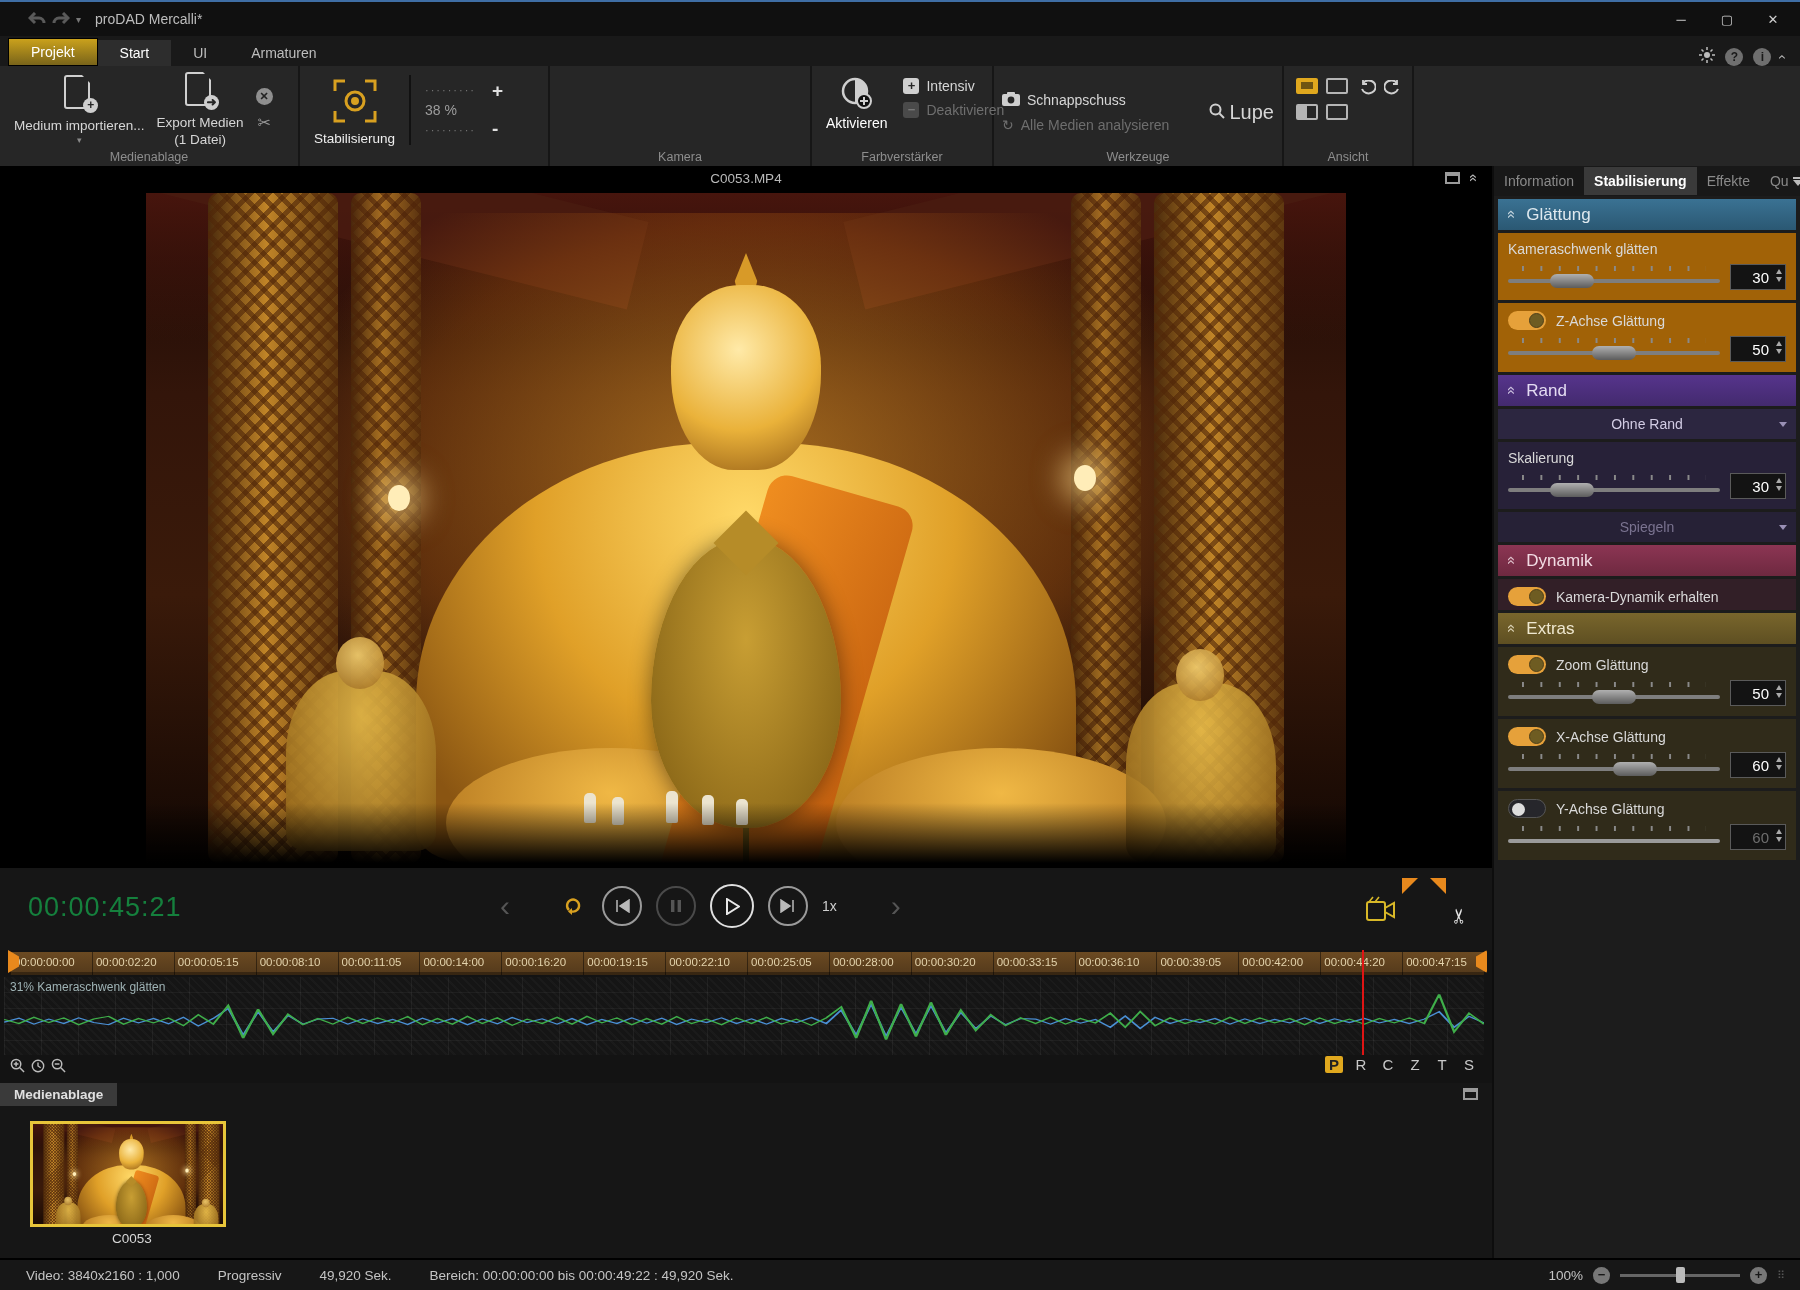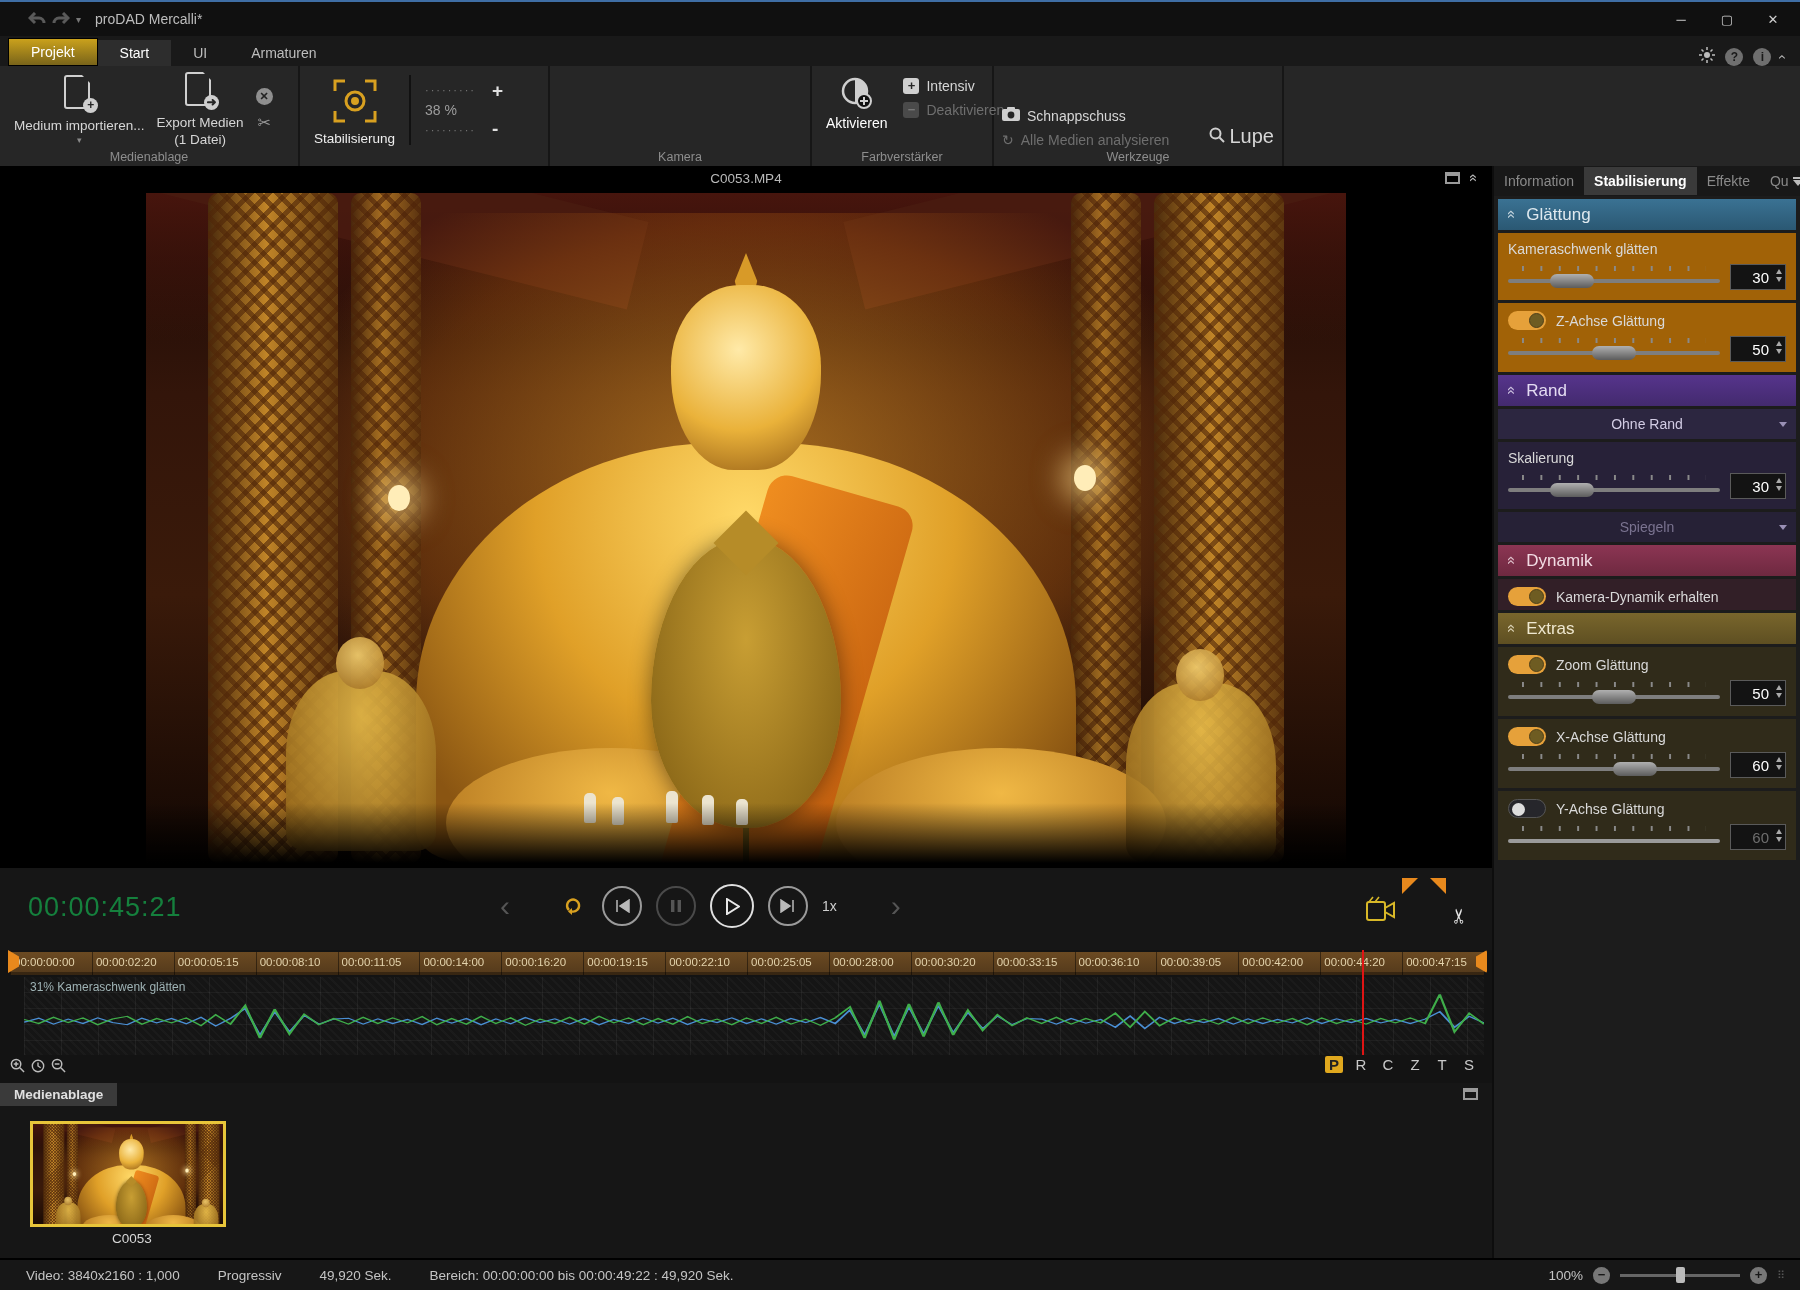--- a/index.html
+++ b/index.html
@@ -97,21 +97,21 @@
 .tri{position:absolute;top:4px;width:0;height:0;border-style:solid}
 .clap{position:absolute;left:-28px;top:22px}
 .scis2{position:absolute;right:6px;top:30px;color:#e6e6e6;font-size:20px;transform:rotate(-90deg)}
 
 #timeline{position:absolute;left:0;top:784px;width:100%;height:133px;background:#131313}
 #ruler{position:absolute;left:10px;right:8px;top:2px;height:23px;background:linear-gradient(#6b4a22,#53391b);display:flex;overflow:hidden;border-radius:1px}
 .tick{flex:1;color:#e3d3ac;font-size:11.5px;border-left:1px solid rgba(0,0,0,.45);padding:4px 0 0 3px;white-space:nowrap;overflow:hidden;background:linear-gradient(0deg,rgba(0,0,0,.35) 0 3px,transparent 3px)}
 .flag{position:absolute;top:0;width:11px;height:23px;background:#e8891d;z-index:4}
 .flag.l{left:8px;clip-path:polygon(0 0,100% 28%,100% 72%,0 100%)}
 .flag.r{right:5px;border-radius:2px;clip-path:polygon(0 28%,100% 0,100% 100%,0 72%)}
-#graph{position:absolute;left:24px;right:8px;top:27px;height:78px;background:#151515;background-image:repeating-linear-gradient(45deg,rgba(255,255,255,.022) 0 2px,transparent 2px 6px),linear-gradient(90deg,rgba(255,255,255,.05) 1px,transparent 1px),linear-gradient(0deg,rgba(255,255,255,.045) 1px,transparent 1px);background-size:auto,37px 100%,100% 16px}
+#graph{position:absolute;left:4px;right:8px;top:27px;height:78px;background:#151515;background-image:repeating-linear-gradient(45deg,rgba(255,255,255,.022) 0 2px,transparent 2px 6px),linear-gradient(90deg,rgba(255,255,255,.05) 1px,transparent 1px),linear-gradient(0deg,rgba(255,255,255,.045) 1px,transparent 1px);background-size:auto,37px 100%,100% 16px}
 #graph-note{position:absolute;left:6px;top:3px;color:#9fb3b5;font-size:12px}
 #wave{position:absolute;left:0;top:10px;width:100%;height:68px}
 #playhead{position:absolute;top:0;width:2px;height:105px;background:#e01414;z-index:5}
 .tl-tools{position:absolute;left:10px;top:108px;display:flex;gap:6px;color:#bbb;align-items:center}
 #graph-letters{position:absolute;right:14px;top:106px;display:flex;gap:9px}
 .glet{color:#c9c9c9;font-size:15px;width:18px;text-align:center}
 .glet.active{background:#e0a81e;color:#222;font-weight:bold;border-radius:2px}
 
 #mediabin{position:absolute;left:0;top:917px;width:100%;bottom:0;background:#161616}
 #bin-tab{display:inline-block;background:#3a3a3a;color:#e0e0e0;font-size:13.5px;font-weight:bold;padding:4px 14px}
@@ -283,21 +283,21 @@
         <div class="rrow" style="gap:7px">
           <span class="sqic dim2">−</span>
           <span class="lbl dim" style="font-size:14px">Deaktivieren</span>
         </div>
       </div>
     </div>
     <span class="glabel">Farbverstärker</span>
   </div>
 
   <div class="rgroup" style="width:290px">
-    <div class="rrow" style="flex:1;align-items:flex-end;padding-top:4px;gap:14px">
+    <div class="rrow" style="flex:1;align-items:center;padding-top:4px;gap:14px">
       <div style="display:flex;flex-direction:column;gap:8px">
         <div class="rrow" style="gap:7px">
           <span><svg width="18" height="14" viewBox="0 0 18 14">
                 <rect x="0" y="2" width="18" height="12" rx="2" fill="#cfcfcf"></rect>
                 <rect x="5" y="0" width="8" height="4" rx="1" fill="#cfcfcf"></rect>
                 <circle cx="9" cy="8" r="3.4" fill="#262626"></circle>
               </svg></span>
           <span class="lbl" style="font-size:14px">Schnappschuss</span>
         </div>
         <div class="rrow" style="gap:7px">
@@ -309,20 +309,41 @@
         <span><svg width="16" height="16" viewBox="0 0 16 16" fill="none" stroke="#cfcfcf" stroke-width="2">
               <circle cx="6.5" cy="6.5" r="5"></circle>
               <path d="M10.5 10.5 15 15"></path>
             </svg></span>
         <span class="lbl" style="font-size:20px">Lupe</span>
       </div>
     </div>
     <span class="glabel">Werkzeuge</span>
   </div>
 
+  <div class="rgroup" style="width:130px">
+    <div class="rrow" style="flex:1;align-items:flex-start">
+      <div class="view-grid">
+        <span class="mon sel"></span>
+        <span class="mon"></span>
+        <span class="mon half"></span>
+        <span class="mon"></span>
+      </div>
+      <div style="display:flex;gap:8px;margin:8px 0 0 6px">
+        <span><svg width="16" height="16" viewBox="0 0 16 16" fill="none" stroke="#cfcfcf" stroke-width="2">
+              <path d="M3 3a7 6.5 0 1 1-1 6"></path>
+              <path d="M3 0v4h4" stroke-width="1.8"></path>
+            </svg></span>
+        <span><svg width="16" height="16" viewBox="0 0 16 16" fill="none" stroke="#cfcfcf" stroke-width="2">
+              <path d="M13 3a7 6.5 0 1 0 1 6"></path>
+              <path d="M13 0v4H9" stroke-width="1.8"></path>
+            </svg></span>
+      </div>
+    </div>
+    <span class="glabel">Ansicht</span>
+  </div>
   <div class="rgroup" style="flex:1;border-right:none"></div>
 </div>
 
 <div id="leftcol">
 
   <div id="viewer">
     <div id="clip-tab">C0053.MP4</div>
     <div class="viewer-icons">
       <span class="winic"></span>
       <span class="chev-up-s">«</span>

